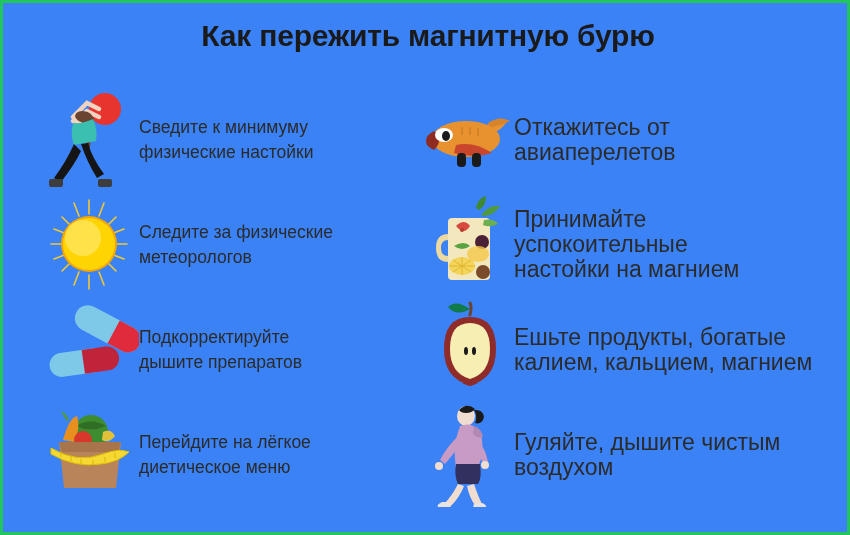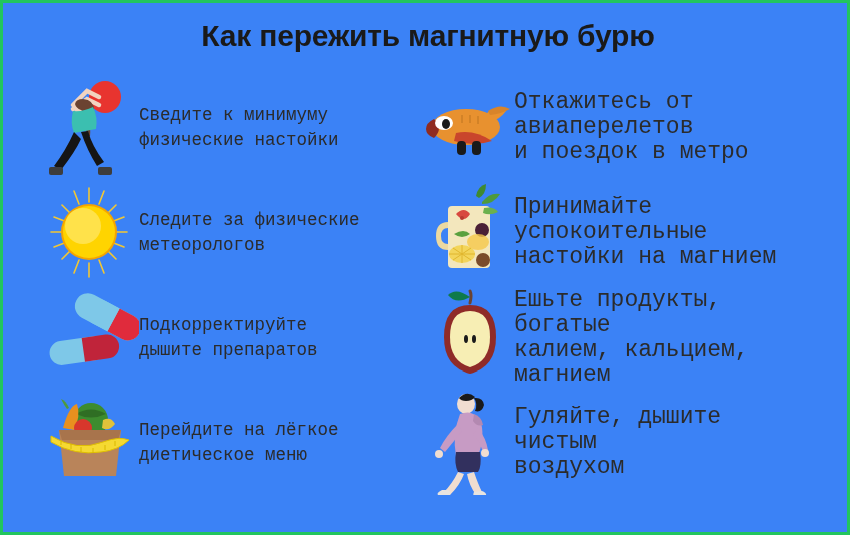--- a/index.html
+++ b/index.html
@@ -25,23 +25,22 @@
     left: 0;
     width: 850px;
     text-align: center;
     font-size: 30px;
     font-weight: bold;
     color: #1a1a1a;
     letter-spacing: -0.2px;
   }
   .column {
     position: absolute;
-    top: 72px;
+    top: 84px;
     width: 390px;
-    font-family: Liberation Mono, monospace;
   }
   #col-left  { left: 40px; }
   #col-right { left: 423px; }
 
   .tip {
     position: relative;
     height: 105px;
     display: flex;
     align-items: center;
   }
@@ -192,21 +191,20 @@
           <path d="M62 36 q12 -8 22 -2 q-9 5 -20 6 z" fill="#d8842a"></path>
           <g stroke="#c47a23" stroke-width="1.2">
             <line x1="36" y1="40" x2="36" y2="48"></line>
             <line x1="44" y1="40" x2="44" y2="48"></line>
             <line x1="52" y1="41" x2="52" y2="49"></line>
           </g>
         </svg>
       </div>
       <div class="tip-text">
         <span>Откажитесь от авиаперелетов</span>
-        <span class="l2">и поездок в метро</span>
       </div>
     </div>
 
     <div class="tip">
       <div class="tip-icon">
         <svg width="88" height="105" viewBox="0 0 88 105">
           <path d="M22 42 q-12 0 -12 14 q0 14 12 14 l0 -6 q-7 0 -7 -8 q0 -8 7 -8 z" fill="#ecd9a0"></path>
           <rect x="22" y="26" width="42" height="62" rx="4" fill="#f3e7bd"></rect>
           <path d="M56 22 q8 -10 18 -8 q-6 10 -18 10 z" fill="#4e9a3c"></path>
           <path d="M58 28 q10 -2 14 4 q-8 4 -15 1 z" fill="#6bb04e"></path>

